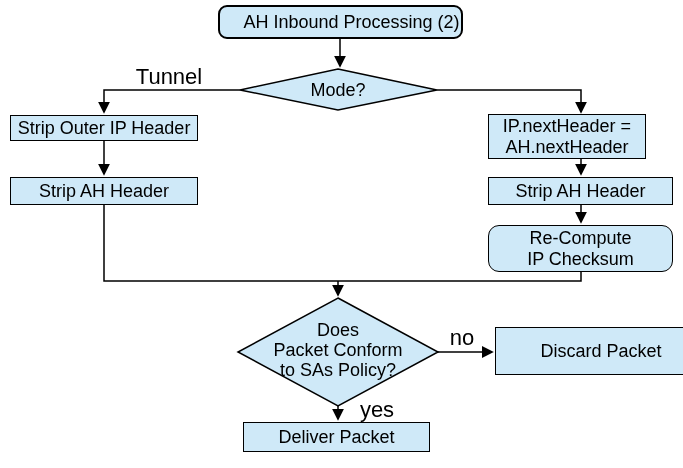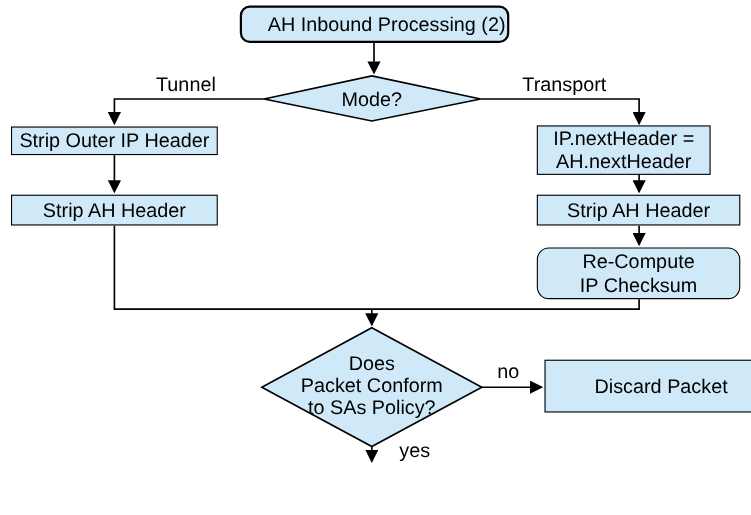--- a/index.html
+++ b/index.html
@@ -44,21 +44,21 @@
     position: absolute;
     transform: translate(-50%, -50%);
     text-align: center;
     font-size: 18px;
     line-height: 20px;
     white-space: pre-line;
   }
   .edge-label {
     position: absolute;
     transform: translate(-50%, -50%);
-    font-size: 18px;
+    font-size: 22px;
     white-space: nowrap;
   }
 </style>
 </head>
 <body>
 
 <div class="canvas">
 
   <svg class="wires" width="683" height="468" viewBox="0 0 683 468" xmlns="http://www.w3.org/2000/svg">
     <defs>
@@ -107,22 +107,22 @@
 
   <div class="node" style="left:488px; top:225px; width:185px; height:47px;border-radius:11px;">Re-Compute
 IP Checksum</div>
 
   <div class="diamond-label" style="left:338px; top:350px;">Does
 Packet Conform
 to SAs Policy?</div>
 
   <div class="node" style="left:495px; top:327px; width:212px; height:48px;">Discard Packet</div>
 
+  <div class="node" style="left:243px; top:422px; width:187px; height:30px;">Deliver Packet</div>
 
   <div class="edge-label" style="left:169px; top:77px;">Tunnel</div>
 
-  <div class="edge-label" style="left:513px; top:77px;">Transport</div>
 
   <div class="edge-label" style="left:462px; top:338px;">no</div>
 
   <div class="edge-label" style="left:377px; top:410px;">yes</div>
 
 </div>
 
 </body></html>

